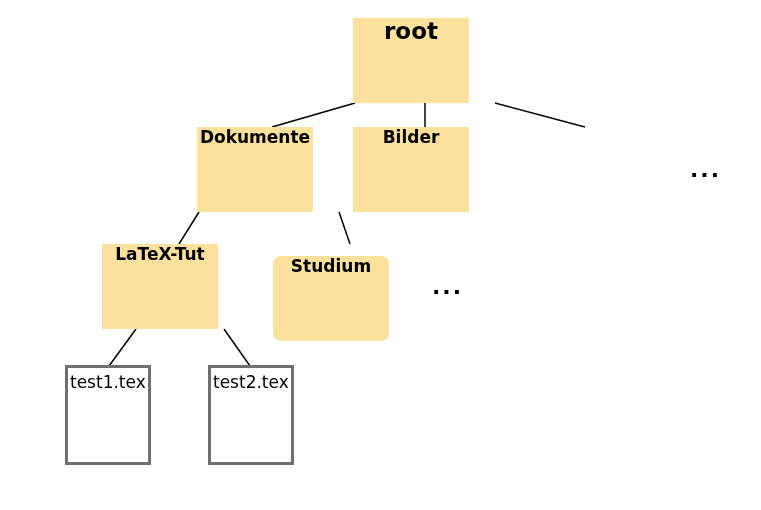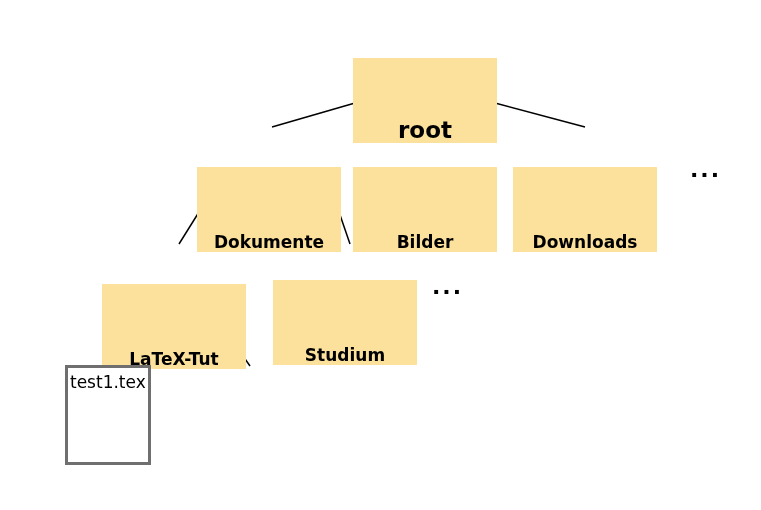--- a/index.html
+++ b/index.html
@@ -25,38 +25,37 @@
     left: 0; top: 0;
     width: 761px; height: 510px;
     pointer-events: none;
   }
   .edges-svg line {
     stroke: var(--edge-line);
     stroke-width: 1.5;
   }
   .node-folder {
     position: absolute;
-    width: 144px;
+    width: 116px;
     height: 85px;
     background: var(--folder-fill);
     display: flex;
-    align-items: flex-end;
+    align-items: flex-start;
     justify-content: center;
     font-weight: bold;
     font-size: 17px;
     color: var(--label-text);
     white-space: nowrap;
-    margin-top: 40px;
   }
   .node-root { left: 353px; top: 18px; font-size: 23px; }
   .node-dokumente { left: 197px; top: 127px; }
   .node-bilder { left: 353px; top: 127px; }
   .node-downloads { left: 513px; top: 127px; }
   .node-latex-tut { left: 102px; top: 244px; }
-  .node-studium { left: 273px; top: 240px; }
+  .node-studium { left: 273px; top: 256px; border-radius: 8px; }
   .node-file {
     position: absolute;
     width: 86px;
     height: 100px;
     background: var(--file-fill);
     border: 3px solid var(--file-border);
     font-size: 17px;
     font-weight: normal;
     color: var(--label-text);
     padding: 4px 12px 0 2px;
@@ -98,23 +97,20 @@
   </div>
 
   <div class="node-folder node-dokumente">
     <span>Dokumente</span>
   </div>
 
   <div class="node-folder node-bilder">
     <span>Bilder</span>
   </div>
 
-  <div class="node-folder node-downloads">
-    <span>Downloads</span>
-  </div>
 
   <div class="ellipsis ellipsis-level1">
     <span>...</span>
   </div>
 
   <div class="node-folder node-latex-tut">
     <span>LaTeX-Tut</span>
   </div>
 
   <div class="node-folder node-studium">
@@ -122,14 +118,17 @@
   </div>
 
   <div class="ellipsis ellipsis-level2">
     <span>...</span>
   </div>
 
   <div class="node-file node-test1">
     <span>test1.tex</span>
   </div>
 
+  <div class="node-file node-test2">
+    <span>test2.tex</span>
+  </div>
 
 </div>
 
 </body></html>

